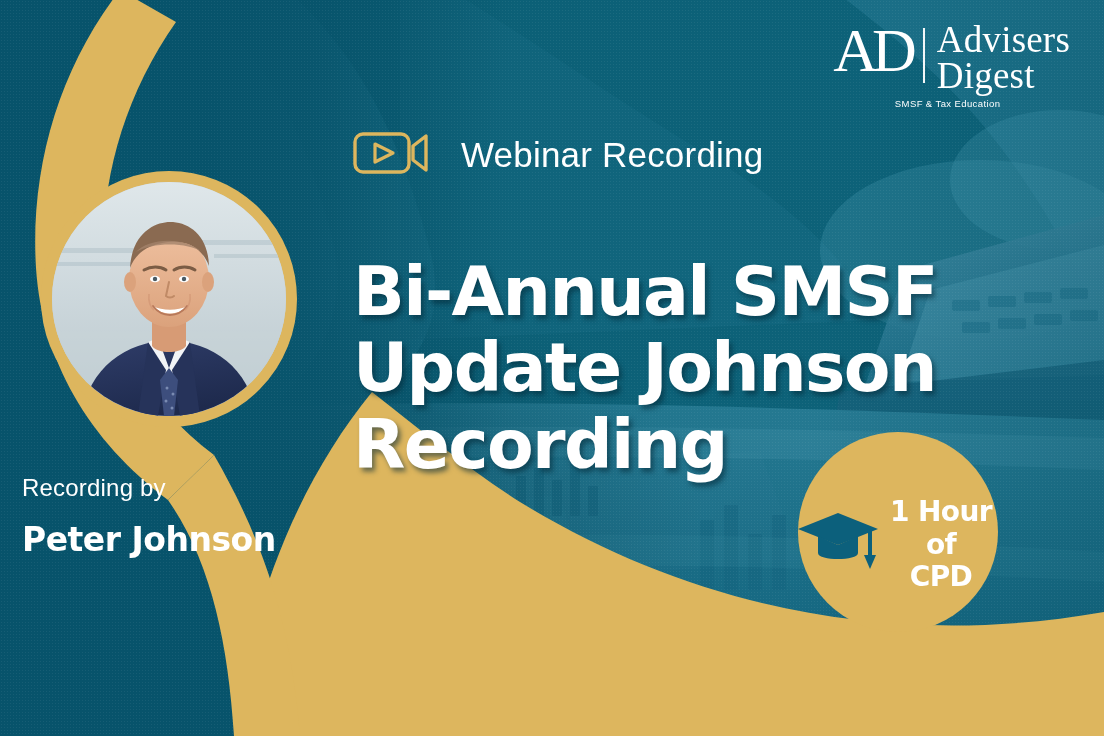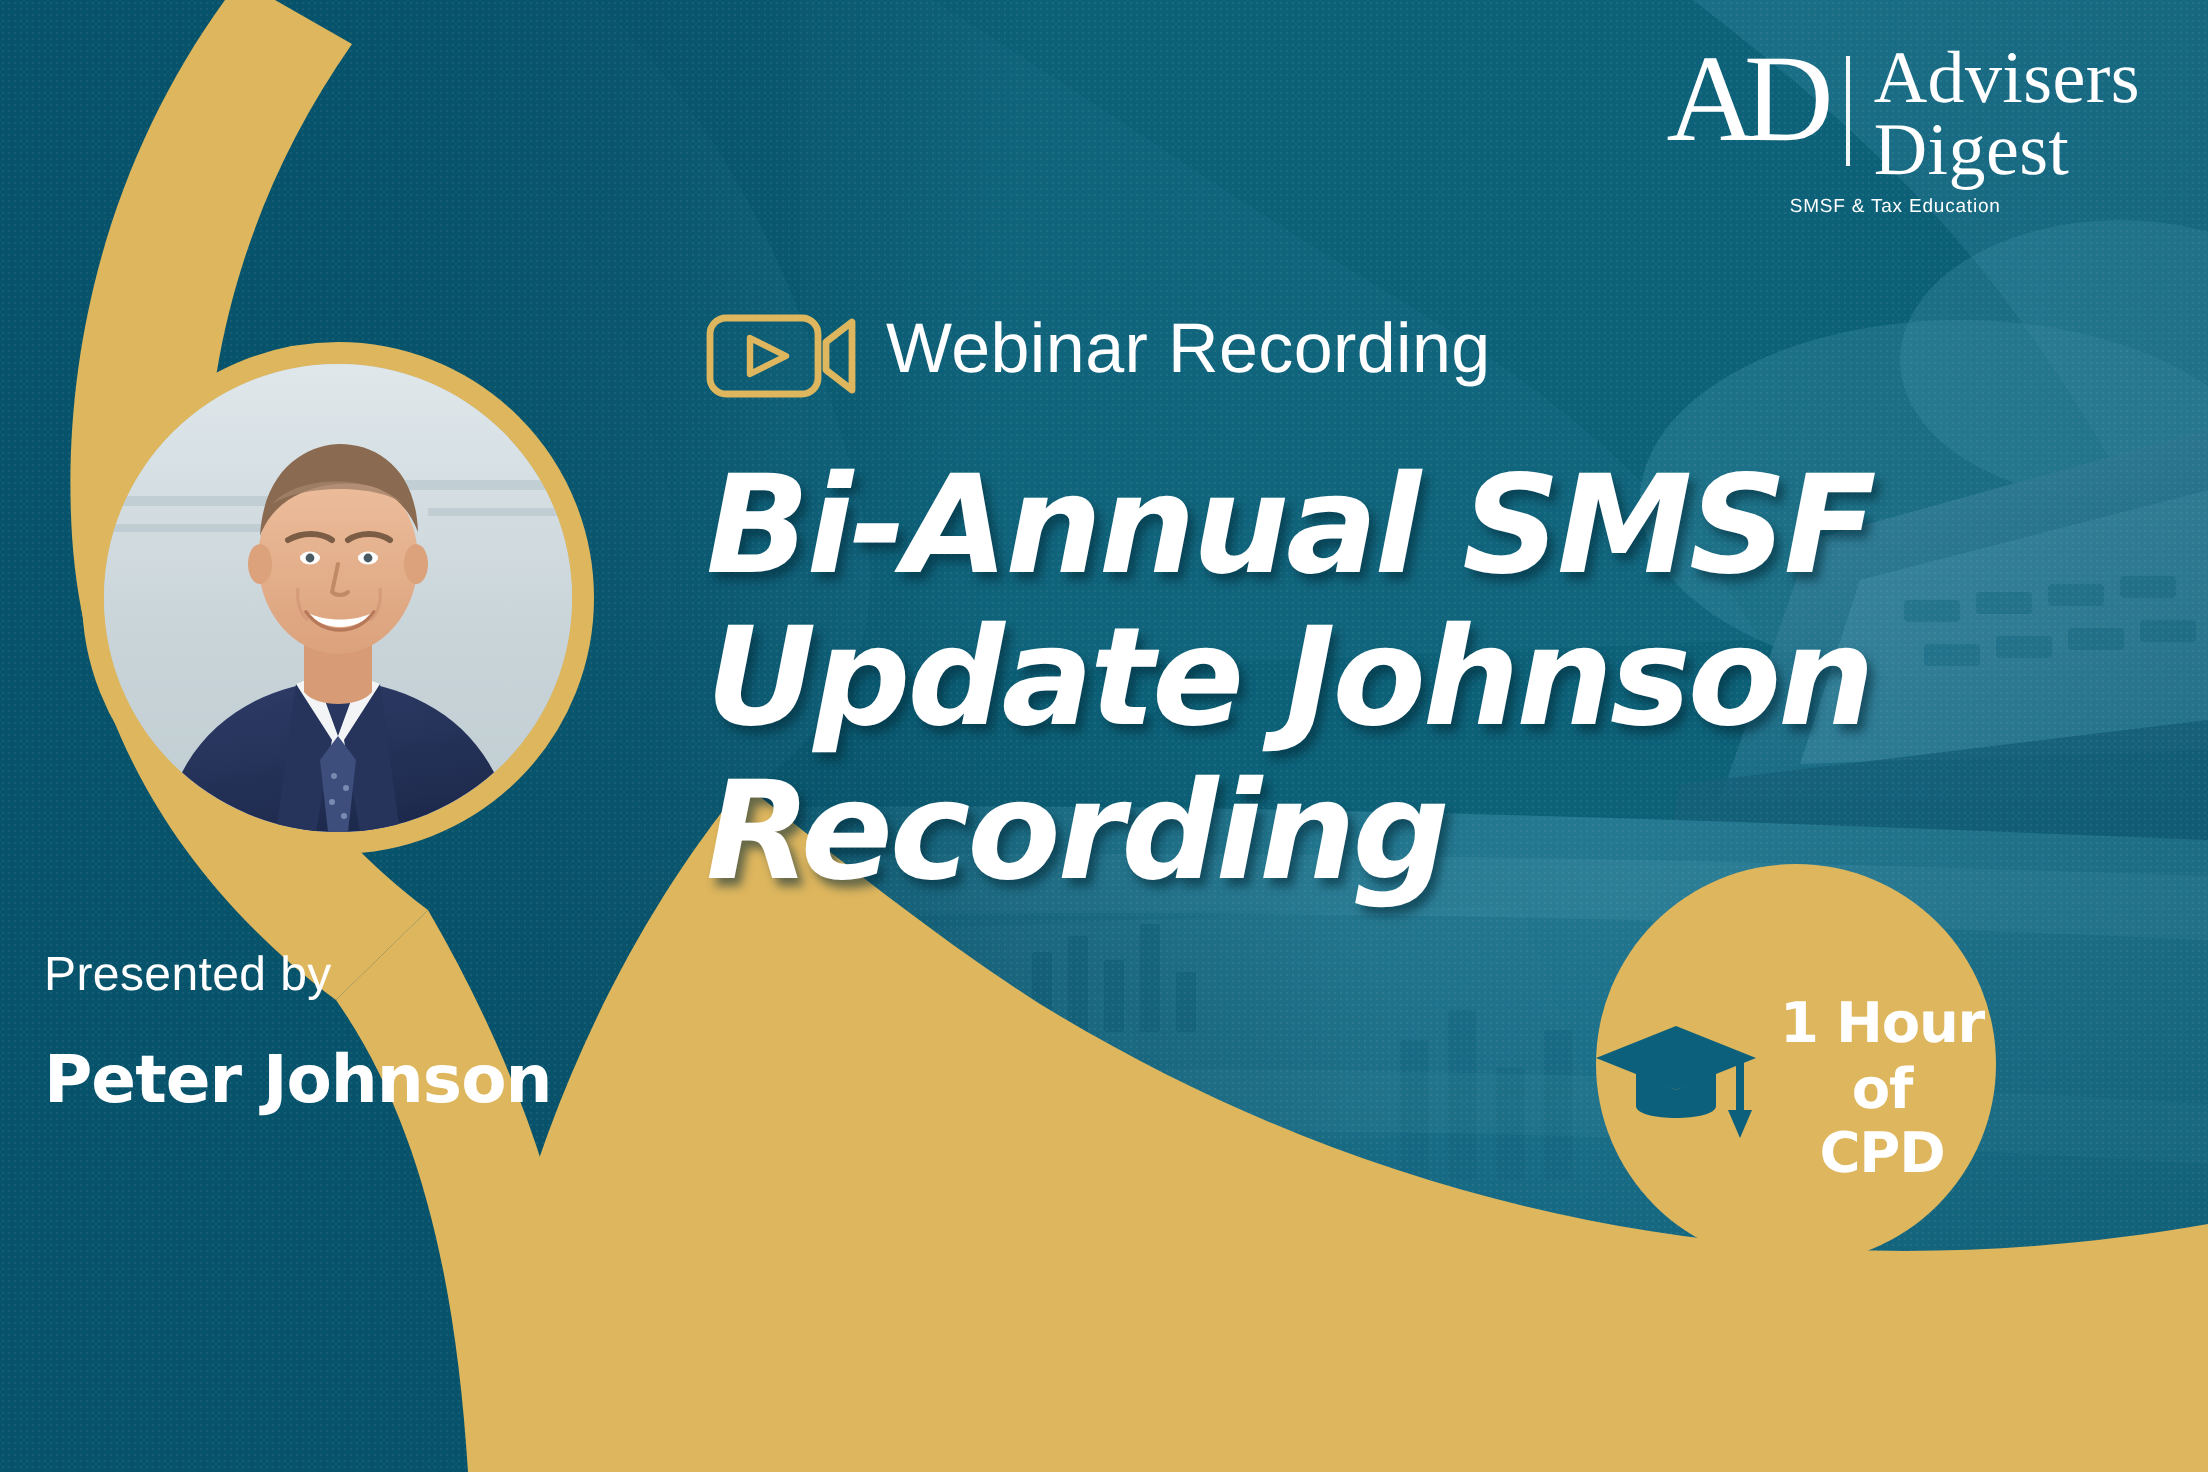--- a/index.html
+++ b/index.html
@@ -112,47 +112,46 @@
     font-weight: 400;
     margin-left: 16px;
   }
 
   
   .eyebrow {
     position: absolute;
     left: 353px;
     top: 130px;
     display: flex;
-    gap: 14px;
-    margin-top: 25px;
+    align-items: center;
+    gap: 32px;
   }
   .cam-icon { display: block; }
   .eyebrow-text {
     font-family: "Liberation Sans", sans-serif;
     font-size: 35px;
     color: #ffffff;
     font-weight: 400;
     letter-spacing: 0.2px;
     white-space: nowrap;
   }
 
   
   .title {
     position: absolute;
     left: 353px;
-    top: 180px;
+    top: 208px;
     width: 580px;
     font-family: "DejaVu Sans", sans-serif;
     font-weight: 700;
     font-size: 68px;
     line-height: 1.13;
     color: #ffffff;
     letter-spacing: -1.6px;
     text-shadow: 3px 4px 5px rgba(4,40,54,0.55);
-    font-style: italic;
   }
   .title-line { display: block; white-space: nowrap; }
 
   
   .portrait {
     position: absolute;
     left: 41px;
     top: 171px;
     width: 256px;
     height: 256px;
@@ -418,21 +417,21 @@
       <path d="M117 100 L 114 114 C 116 116, 120 116, 122 114" stroke="#c08a66" stroke-width="2" fill="none" stroke-linecap="round"></path>
 
       <path d="M101 124 C 110 134, 126 134, 135 124 C 126 129, 110 129, 101 124 Z" fill="#ffffff"></path>
       <path d="M101 124 C 110 136, 126 136, 135 124" stroke="#b8795a" stroke-width="1.8" fill="none" stroke-linecap="round"></path>
 
       <path d="M97 112 C 96 120, 99 126, 102 128" stroke="#cf9272" stroke-width="1.6" fill="none" opacity="0.6"></path>
       <path d="M138 112 C 139 120, 136 126, 133 128" stroke="#cf9272" stroke-width="1.6" fill="none" opacity="0.6"></path>
     </svg>
   </div>
 
-  <div class="presented-by">Presented by</div>
+  <div class="presented-by">Recording by</div>
   <div class="presenter-name">Peter Johnson</div>
 
   <div class="cpd-badge">
     <span class="cap-icon">
       <svg width="86" height="62" viewBox="0 0 86 62" aria-hidden="true">
 
         <path d="M40 4 L 80 20 L 40 36 L 0 20 Z" fill="#0c607c"></path>
 
         <path d="M20 27 L 20 44 C 20 52, 60 52, 60 44 L 60 27 L 40 36 Z" fill="#0c607c"></path>
 

